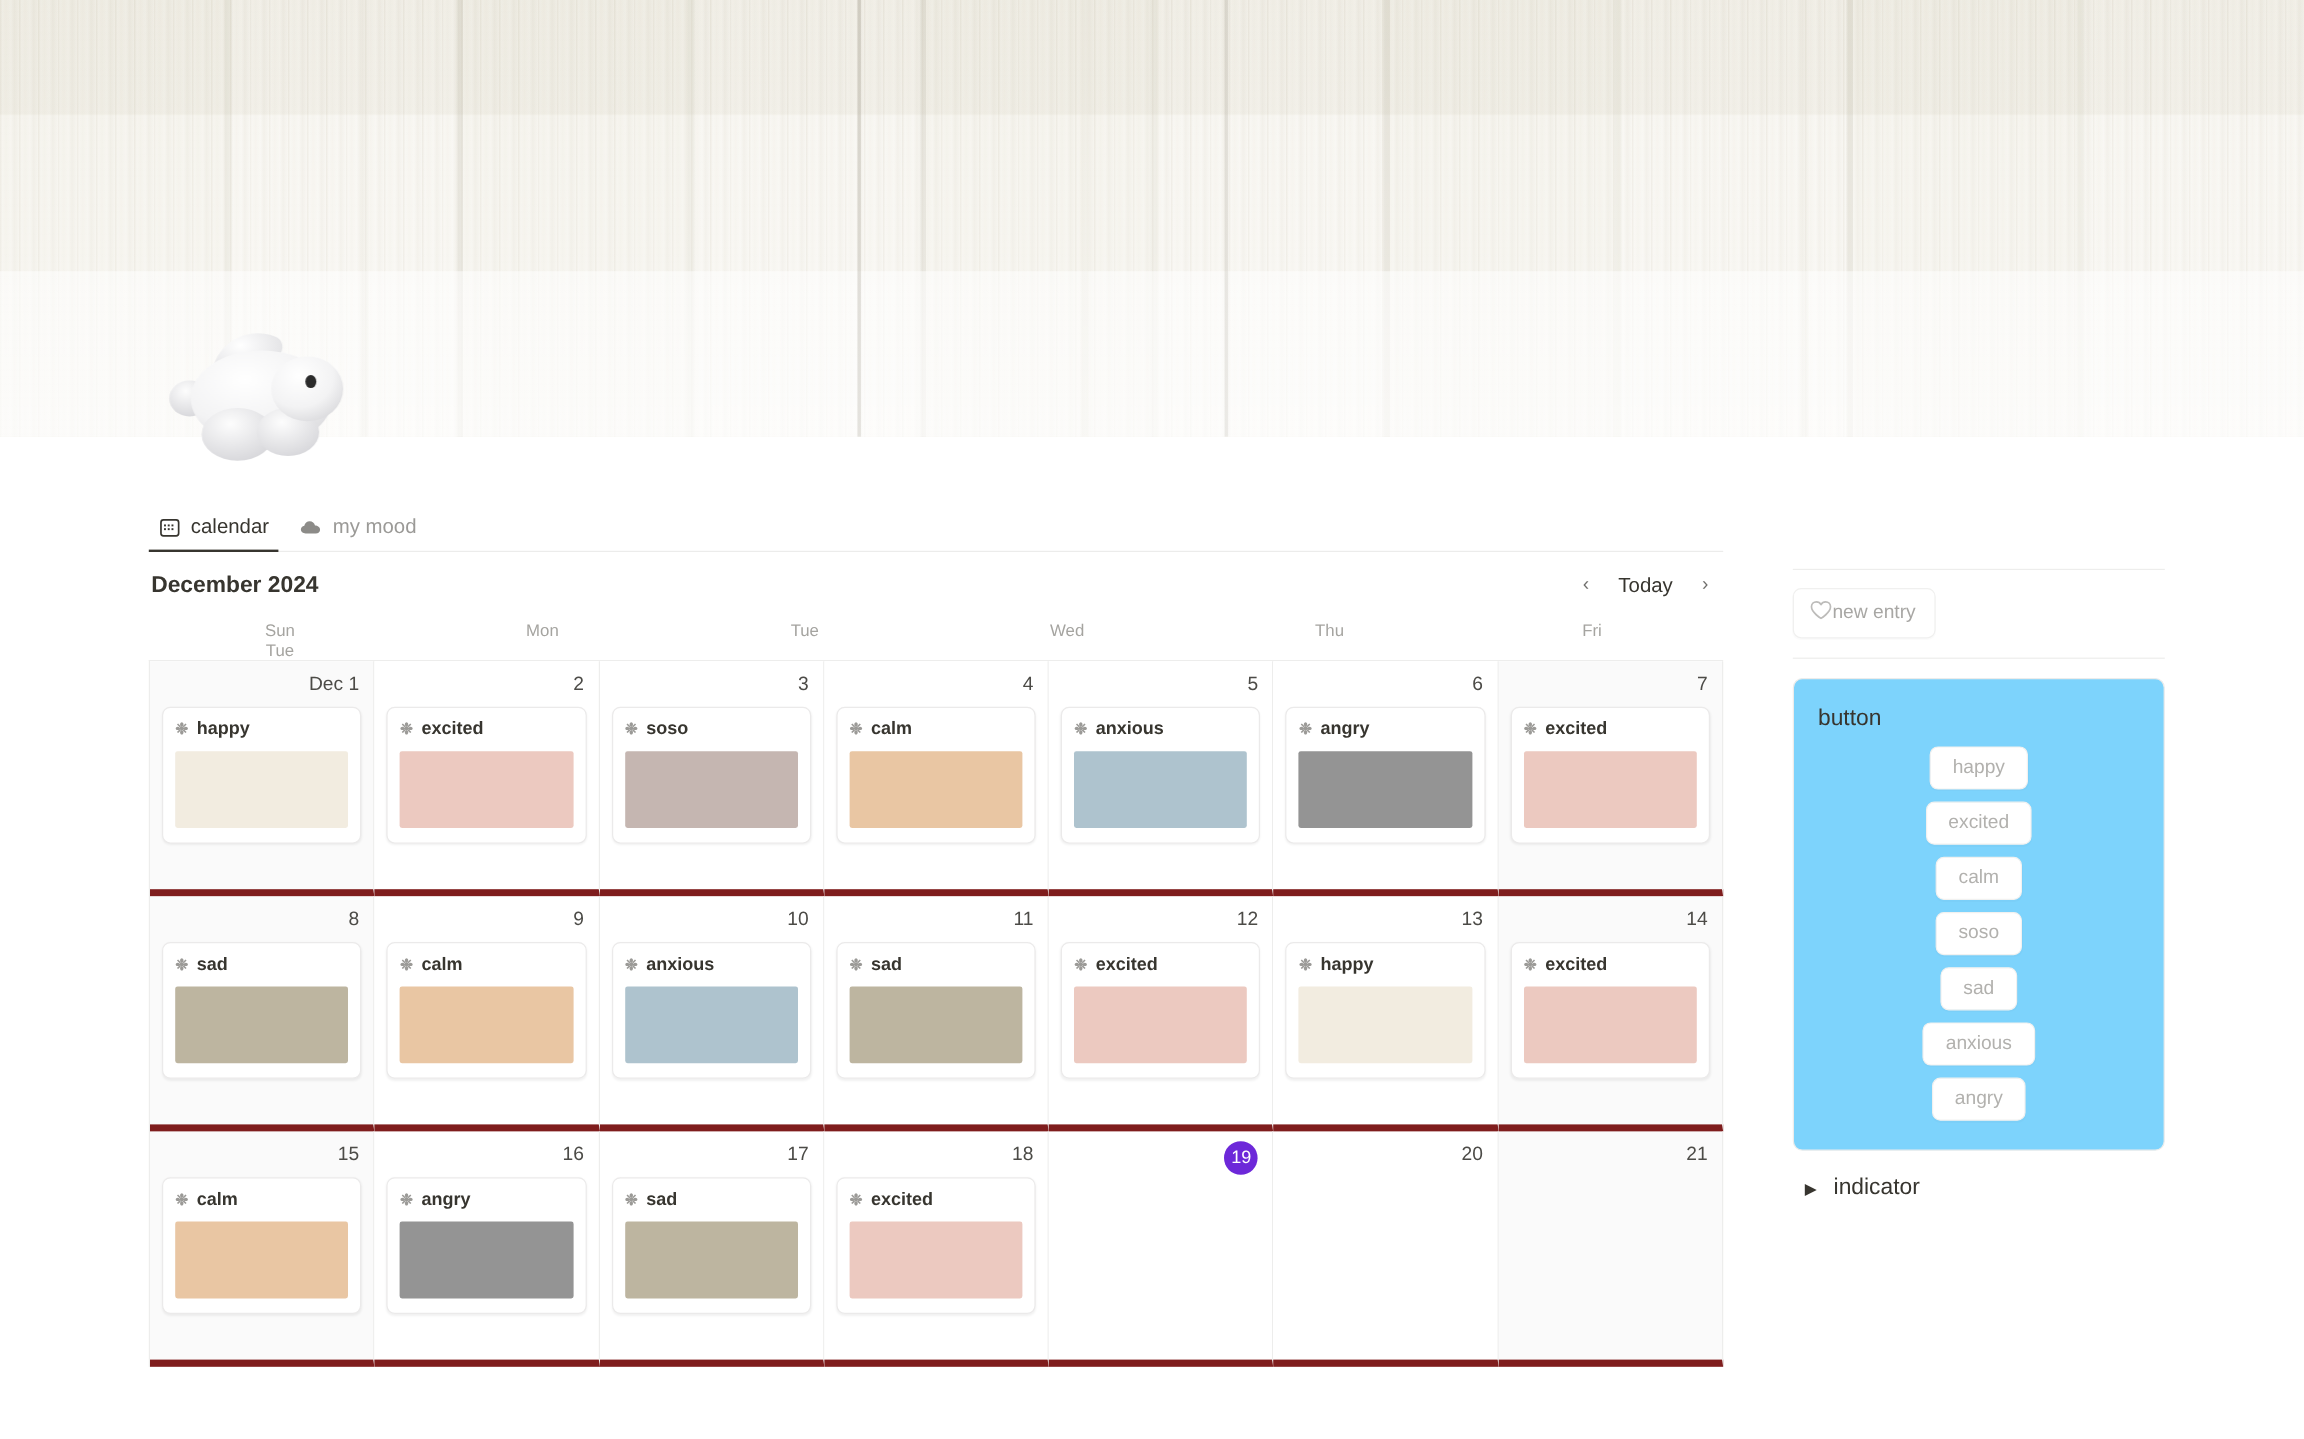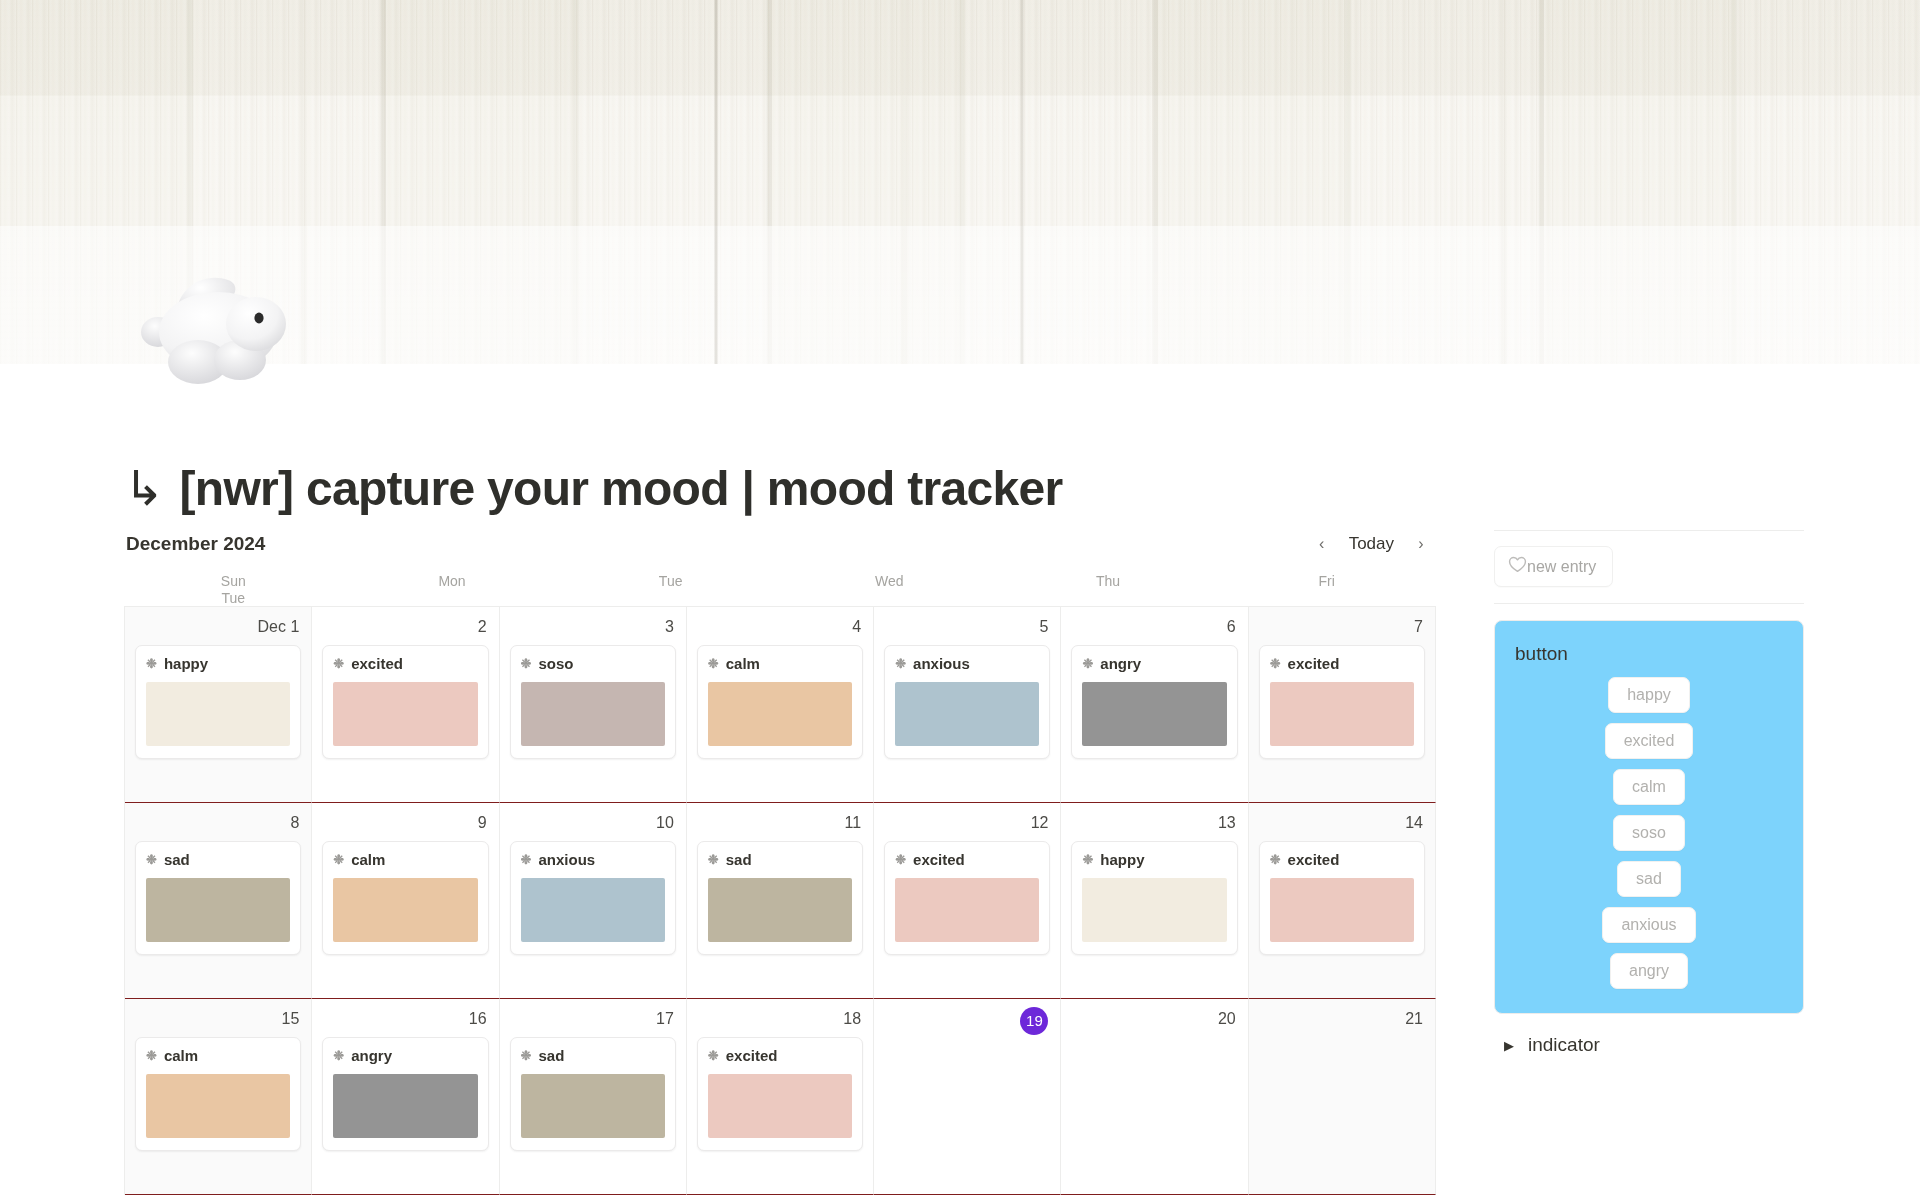--- a/index.html
+++ b/index.html
@@ -139,21 +139,21 @@
   .weekday { text-align: center; font-size: 14px; color: #a5a4a0; }
 
   
   .grid {
     display: grid; grid-template-columns: repeat(7, 1fr);
     border-top: 1px solid #ededec;
     border-left: 1px solid #ededec;
   }
   .cell {
     border-right: 1px solid #ededec;
-    border-bottom: 1px solid #7f1d1d;
+    border-bottom: 6px solid #7f1d1d;
     min-height: 196px;
     padding: 8px 10px 10px 10px;
     background: #ffffff;
     position: relative;
   }
   .cell.weekend { background: #fafafa; }
   .daynum {
     text-align: right; font-size: 16px; color: #4c4b47;
     height: 24px; line-height: 24px; padding-right: 2px;
   }
@@ -260,24 +260,45 @@
     <ellipse cx="104" cy="90" rx="26" ry="20" fill="url(#bunnyFoot)"></ellipse>
 
     <ellipse cx="120" cy="54" rx="30" ry="27" fill="url(#bunnyBody)"></ellipse>
 
     <ellipse cx="123" cy="48" rx="4.6" ry="5.4" fill="#2b2b2b"></ellipse>
   </svg>
 </div>
 
 <div class="content">
 
-  <h1 class="page-title">
-    <span class="arrow-glyph">↳</span><span>[nwr] capture your mood | mood tracker</span>
-  </h1>
-
+
+  <div class="tabs">
+    <div class="tab active">
+      <span class="tab-ico">
+        <svg width="17" height="17" viewBox="0 0 18 18">
+          <rect x="1.2" y="2.4" width="15.6" height="14" rx="2.2" fill="none" stroke="#37352f" stroke-width="1.5"></rect>
+          <rect x="3.9" y="6.4" width="1.7" height="1.7" fill="#37352f"></rect>
+          <rect x="7.2" y="6.4" width="1.7" height="1.7" fill="#37352f"></rect>
+          <rect x="10.5" y="6.4" width="1.7" height="1.7" fill="#37352f"></rect>
+          <rect x="3.9" y="9.7" width="1.7" height="1.7" fill="#37352f"></rect>
+          <rect x="7.2" y="9.7" width="1.7" height="1.7" fill="#37352f"></rect>
+          <rect x="10.5" y="9.7" width="1.7" height="1.7" fill="#37352f"></rect>
+        </svg>
+      </span>
+      <span>calendar</span>
+    </div>
+    <div class="tab">
+      <span class="tab-ico">
+        <svg width="19" height="15" viewBox="0 0 20 14">
+          <path d="M5.2 12.6 C2.4 12.6 0.8 10.9 0.8 9.0 C0.8 7.2 2.2 5.7 4.0 5.5 C4.4 3.1 6.5 1.3 9.0 1.3 C11.4 1.3 13.4 3.0 13.9 5.2 C16.4 5.2 18.6 6.9 18.6 9.1 C18.6 11.1 16.9 12.6 14.6 12.6 Z" fill="#8c8b88"></path>
+        </svg>
+      </span>
+      <span>my mood</span>
+    </div>
+  </div>
 
   <div class="split">
 
     <div class="cal-wrap">
       <div class="cal-head">
         <div class="cal-month">December 2024</div>
         <div class="cal-nav">
           <div class="nav-btn">‹</div>
           <div class="nav-today">Today</div>
           <div class="nav-btn">›</div>

